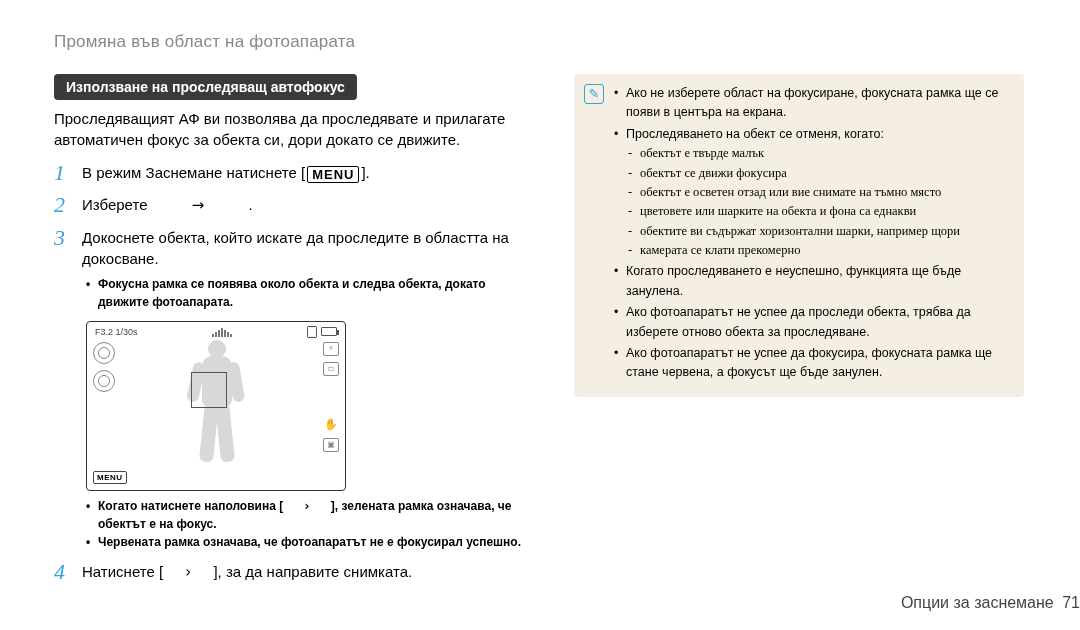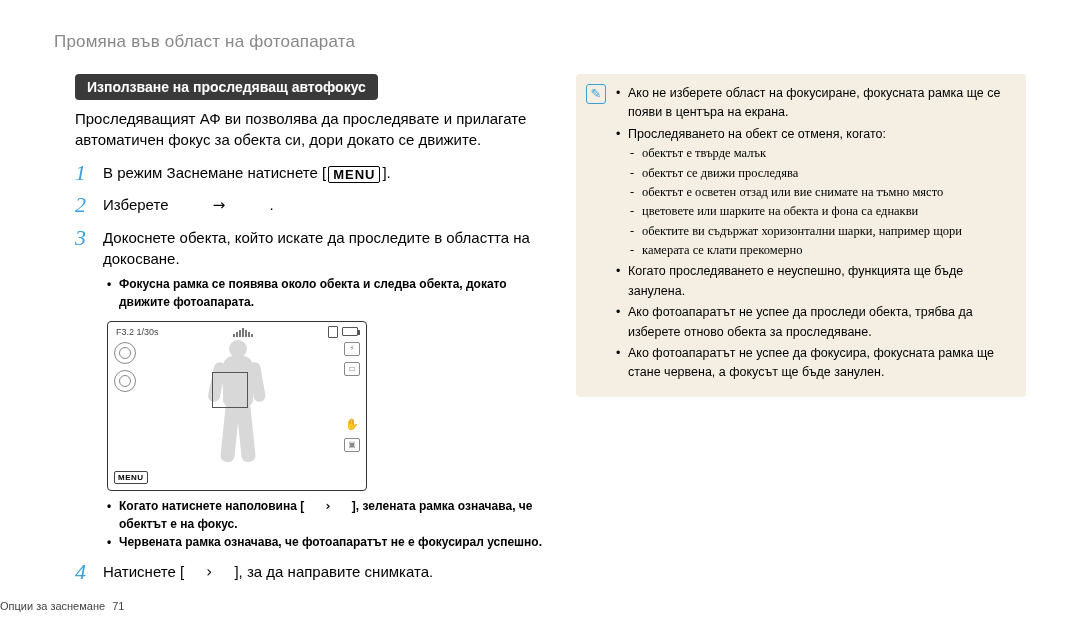--- a/index.html
+++ b/index.html
@@ -1,19 +1,19 @@
 <!DOCTYPE html>
 <html><head>
 <meta charset="utf-8">
 <style>
   * { box-sizing: border-box; margin: 0; padding: 0; }
   html, body { width: 1080px; height: 630px; font-family: Arial, "Helvetica Neue", sans-serif; background: #fff; color: #000; }
   .page { position: relative; width: 1080px; height: 630px; padding: 32px 54px 20px 54px; }
   .page-title { color: #888; font-size: 17px; font-weight: 400; margin-bottom: 22px; letter-spacing: 0.2px; }
-  .columns { display: flex; gap: 21px; justify-content: flex-end; }
+  .columns { display: flex; gap: 40px; }
   .col-left { width: 480px; }
   .col-right { width: 450px; }
   .section-head { background: #3a3a3a; color: #fff; font-size: 14px; font-weight: 600; padding: 5px 12px; border-radius: 4px; display: inline-block; margin-bottom: 8px; }
   .intro { font-size: 15px; line-height: 1.4; margin-bottom: 10px; }
   .step { display: flex; align-items: flex-start; margin-bottom: 6px; }
   .step-num { font-family: Georgia, "Times New Roman", serif; font-style: italic; color: #3aa0d9; font-size: 22px; width: 28px; flex-shrink: 0; line-height: 1.2; }
   .step-text { font-size: 15px; line-height: 1.4; padding-top: 2px; }
   .menu-label { display: inline-block; border: 1.5px solid #000; font-weight: 800; font-size: 13px; letter-spacing: 1px; padding: 1px 4px; vertical-align: middle; line-height: 1; border-radius: 2px; margin: 0 2px; }
   .arrow { margin: 0 40px; }
   .sub-bullets { margin-left: 32px; margin-top: 4px; }
@@ -46,21 +46,21 @@
   .glyph { font-family: "DejaVu Sans", "Segoe UI Symbol", sans-serif; }
 
   .info-box { background: #f4efe2; border-radius: 4px; padding: 10px 12px 12px 40px; position: relative; font-size: 12.5px; line-height: 1.55; }
   .info-box .notice-icon { position: absolute; left: 10px; top: 10px; width: 20px; height: 20px; border: 1.5px solid #3aa0d9; border-radius: 3px; color: #3aa0d9; font-size: 13px; display: flex; align-items: center; justify-content: center; font-weight: 400; }
   .info-box ul { list-style: none; }
   .info-box > ul > li { position: relative; padding-left: 12px; margin-bottom: 2px; }
   .info-box > ul > li::before { content:"•"; position:absolute; left:0; top:0; }
   .info-box ul.dash > li { position: relative; padding-left: 14px; font-family: Liberation Serif, serif; }
   .info-box ul.dash > li::before { content:"-"; position:absolute; left:2px; top:0; }
 
-  .footer { position:absolute; bottom:18px; left:0; right:0; text-align:left; font-size:11px; color:#444; }
+  .footer { position:absolute; bottom:18px; left:0; right:0; text-align:right; font-size:16px; color:#444; }
   .footer .pg { font-weight:400; margin-left:4px; }
 </style>
 </head>
 <body>
 
 <div class="page">
   <div class="page-title">Промяна във област на фотоапарата</div>
 
   <div class="columns">
 
@@ -160,21 +160,21 @@
 
     <div class="col-right">
       <div class="info-box">
         <div class="notice-icon glyph">✎</div>
         <ul>
           <li>Ако не изберете област на фокусиране, фокусната рамка ще се появи в центъра на екрана.</li>
           <li>
             <span>Проследяването на обект се отменя, когато:</span>
             <ul class="dash">
               <li>обектът е твърде малък</li>
-              <li>обектът се движи проследява</li>
+              <li>обектът се движи фокусира</li>
               <li>обектът е осветен отзад или вие снимате на тъмно място</li>
               <li>цветовете или шарките на обекта и фона са еднакви</li>
               <li>обектите ви съдържат хоризонтални шарки, например щори</li>
               <li>камерата се клати прекомерно</li>
             </ul>
           </li>
           <li>Когато проследяването е неуспешно, функцията ще бъде занулена.</li>
           <li>Ако фотоапаратът не успее да проследи обекта, трябва да изберете отново обекта за проследяване.</li>
           <li>Ако фотоапаратът не успее да фокусира, фокусната рамка ще стане червена, а фокусът ще бъде занулен.</li>
         </ul>

